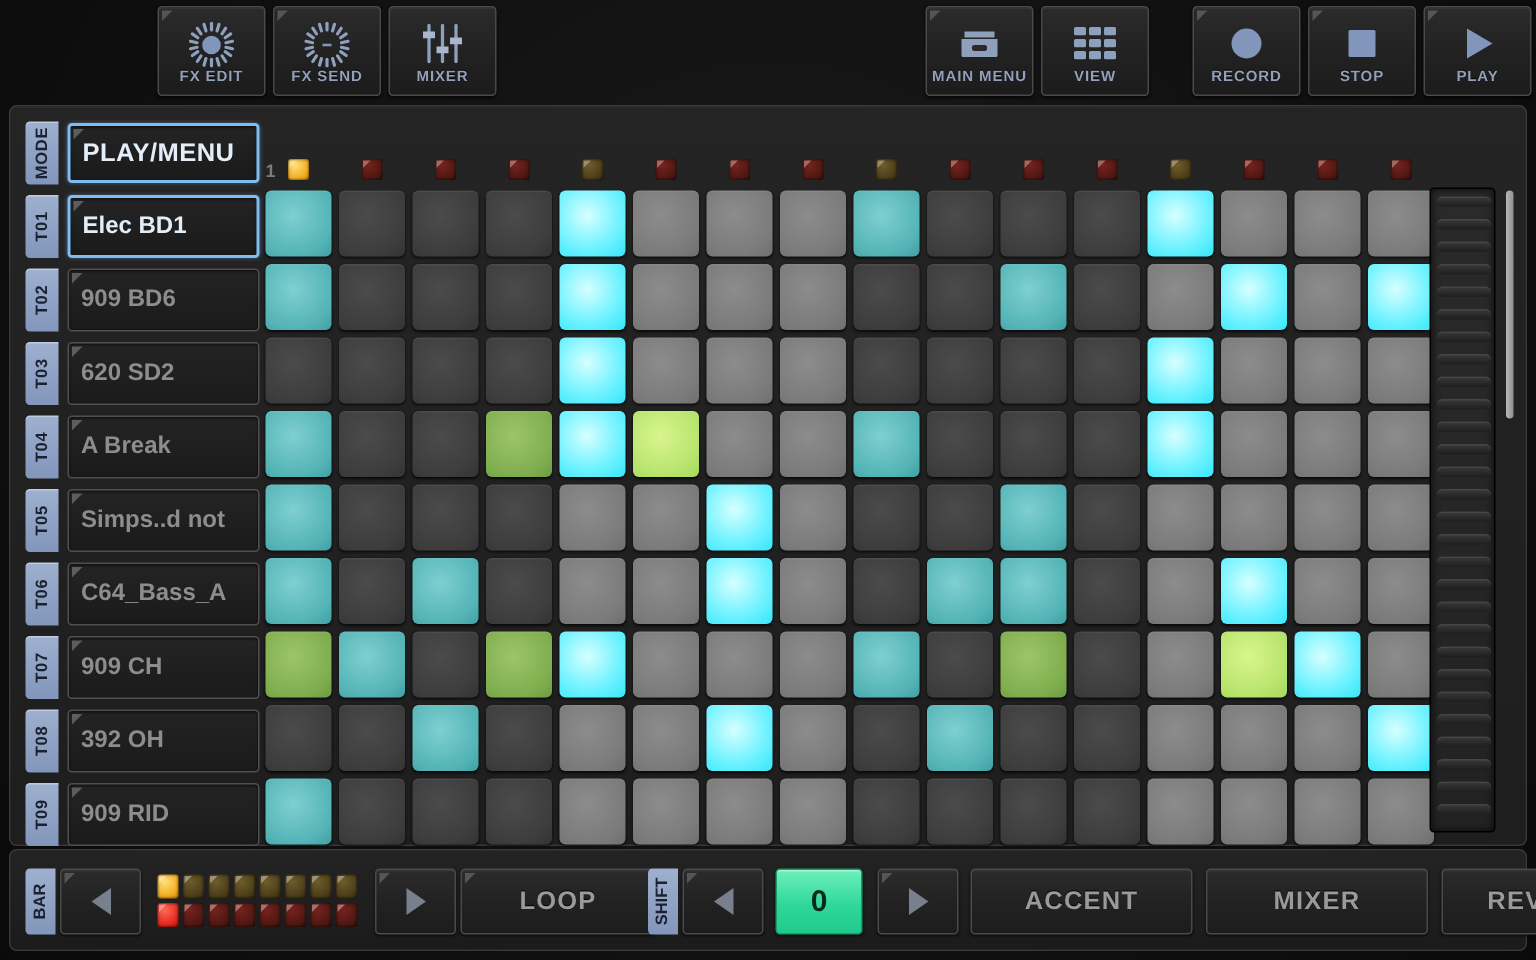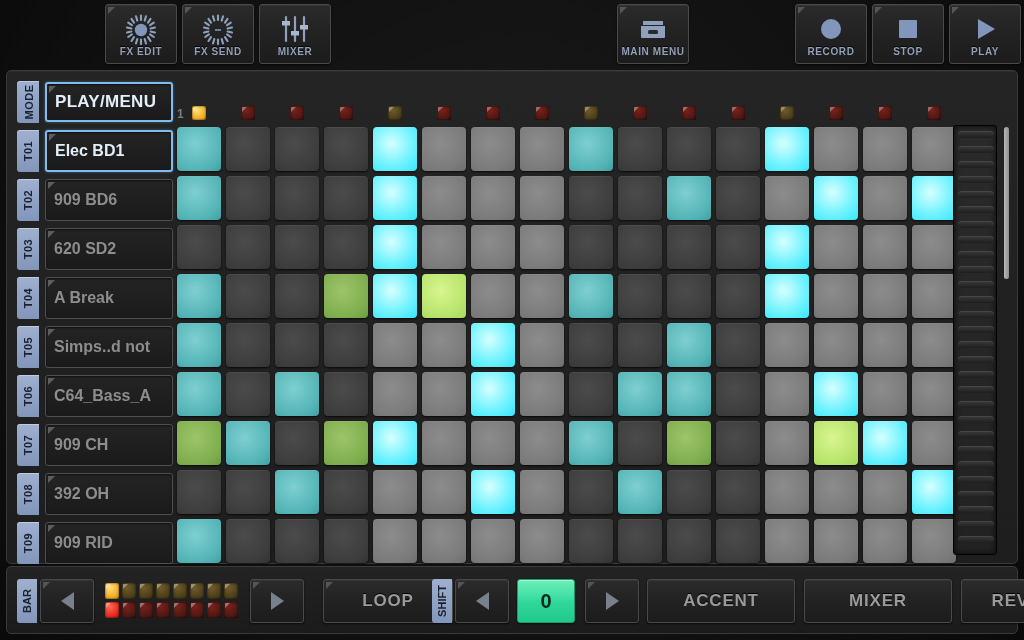--- a/index.html
+++ b/index.html
@@ -321,20 +321,38 @@
       <div class="tb-ico">
         <svg width="30" height="28" viewBox="0 0 30 28">
           <path d="M5 6 h20 v4 h-20 z" fill="#8fa0bd"></path>
           <path d="M3 11 h24 v11 a1 1 0 0 1 -1 1 h-22 a1 1 0 0 1 -1 -1 z" fill="#8fa0bd"></path>
           <rect x="10" y="15" width="10" height="4" rx="1.5" fill="#2a2a2a"></rect>
         </svg>
       </div>
       <div class="lbl">MAIN MENU</div>
     </div>
 
+    <div class="btn tb-btn" style="left:694px">
+      <div class="tb-ico">
+        <svg width="32" height="26" viewBox="0 0 32 26">
+          <g fill="#8fa0bd">
+            <rect x="2" y="2" width="8" height="5.5" rx="1"></rect>
+            <rect x="12" y="2" width="8" height="5.5" rx="1"></rect>
+            <rect x="22" y="2" width="8" height="5.5" rx="1"></rect>
+            <rect x="2" y="10" width="8" height="5.5" rx="1"></rect>
+            <rect x="12" y="10" width="8" height="5.5" rx="1"></rect>
+            <rect x="22" y="10" width="8" height="5.5" rx="1"></rect>
+            <rect x="2" y="18" width="8" height="5.5" rx="1"></rect>
+            <rect x="12" y="18" width="8" height="5.5" rx="1"></rect>
+            <rect x="22" y="18" width="8" height="5.5" rx="1"></rect>
+          </g>
+        </svg>
+      </div>
+      <div class="lbl">VIEW</div>
+    </div>
 
     <div class="btn tb-btn" style="left:795px">
       <span class="corner"></span>
       <div class="tb-ico">
         <svg width="28" height="28" viewBox="0 0 28 28">
             <circle cx="14" cy="14" r="10" fill="#8296bb"></circle>
           </svg>
       </div>
       <div class="lbl">RECORD</div>
     </div>
@@ -730,21 +748,21 @@
         <div class="bl led-red-dim" style="left: 119px; top: 19px;">
           <span class="glyph"></span>
         </div>
       </div>
 
     <div class="btn arrow-btn" style="left:243px">
       <span class="corner"></span>
       <span class="tri-r"></span>
     </div>
 
-    <div class="btn wide-btn" style="left:316px; width:130px">
+    <div class="btn wide-btn" style="left:300px; width:130px">
       <span class="corner"></span>
       <span>LOOP</span>
     </div>
 
     <div class="bb-tab" style="left:425px">
       <span>SHIFT</span>
     </div>
 
     <div class="btn arrow-btn" style="left:448px">
       <span class="corner"></span>

